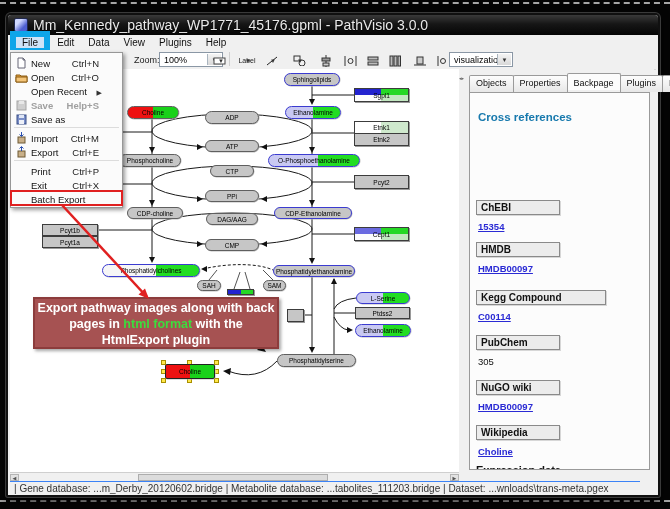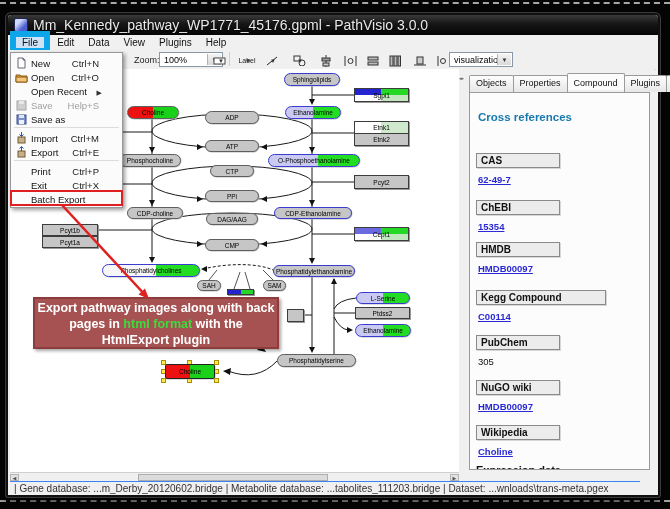--- a/index.html
+++ b/index.html
@@ -68,21 +68,21 @@
   .hdl{position:absolute;width:5px;height:5px;background:#ffe84a;border:1px solid #a98f00;box-sizing:border-box;}
   
   .callout{position:absolute;left:23px;top:228px;width:246px;height:52px;background:#a65252;border:2px solid #8c3c3c;
            box-sizing:border-box;z-index:30;color:#fff;font-weight:bold;font-size:12.5px;line-height:16px;
            text-align:center;padding-top:1px;box-shadow:2px 2px 3px rgba(0,0,0,.35);}
   .callout .hl{color:#3ddc3d;}
   
   .filemenu{position:absolute;left:2px;top:37px;width:111px;background:#fbfbfb;border:1px solid #979797;
             box-shadow:2px 2px 4px rgba(0,0,0,.4);z-index:60;padding:2px 0;}
   .mi{height:14px;display:flex;align-items:flex-end;font-size:9.5px;color:#111;padding:0 20px 0 3px;position:relative;}
-  .mi.dis{color:#9f9f9f;}
+  .mi.dis{color:#9f9f9f;font-weight:bold;}
   .mic{width:15px;height:12px;display:flex;align-items:center;justify-content:center;}
   .mil{flex:1;padding-left:2px;}
   .mis{color:#222;padding-right:3px;}
   .mi.dis .mis{color:#9f9f9f;}
   .msub{font-size:7px;color:#333;}
   .msep{height:1px;background:#dcdcdc;margin:2px 3px;}
   .mi.redbox{outline:2px solid #e02020;outline-offset:-1px;}
   
   .hscroll{position:absolute;left:2px;top:457px;width:449px;height:9px;background:#f0f0f0;border-top:1px solid #cfcfcf;}
   .harrow{position:absolute;top:1px;width:9px;height:7px;background:#e3e3e3;border:1px solid #b5b5b5;
@@ -294,30 +294,26 @@
       <span>HtmlExport plugin</span>
     </div>
   </div>
 
   <div class="splitter"></div>
 
   <div class="sidebar">
     <div class="tabs">
       <span class="tab">Objects</span>
       <span class="tab">Properties</span>
-      <span class="tab active">Compound</span>
+      <span class="tab active">Backpage</span>
       <span class="tab">Plugins</span>
       <span class="tab">Legend</span>
     </div>
     <div class="sbcontent">
       <div class="sbhead">Cross references</div>
-      <div class="sec" style="top:60px">
-        <div class="shead">CAS</div>
-        <a class="slink">62-49-7</a>
-      </div>
       <div class="sec" style="top:107px">
         <div class="shead">ChEBI</div>
         <a class="slink">15354</a>
       </div>
       <div class="sec" style="top:149px">
         <div class="shead">HMDB</div>
         <a class="slink">HMDB00097</a>
       </div>
       <div class="sec" style="top:197px">
         <div class="shead wide">Kegg Compound</div>

